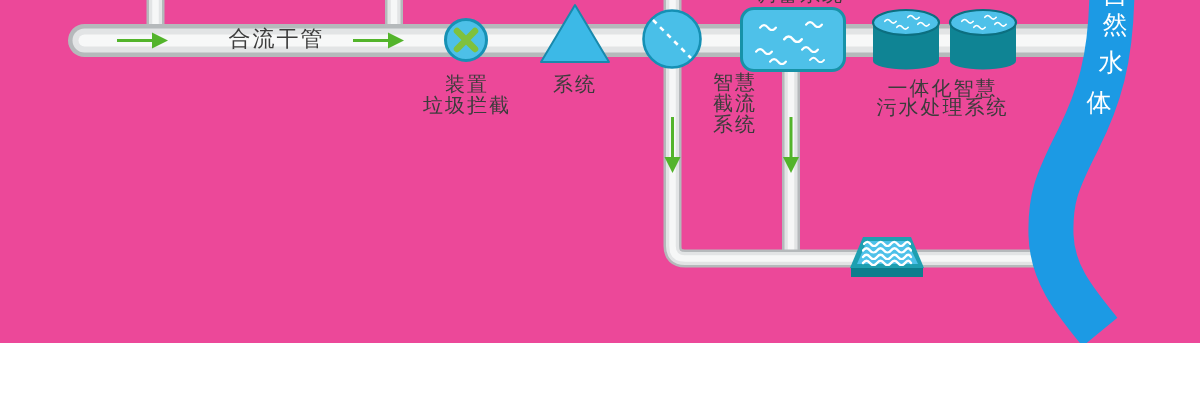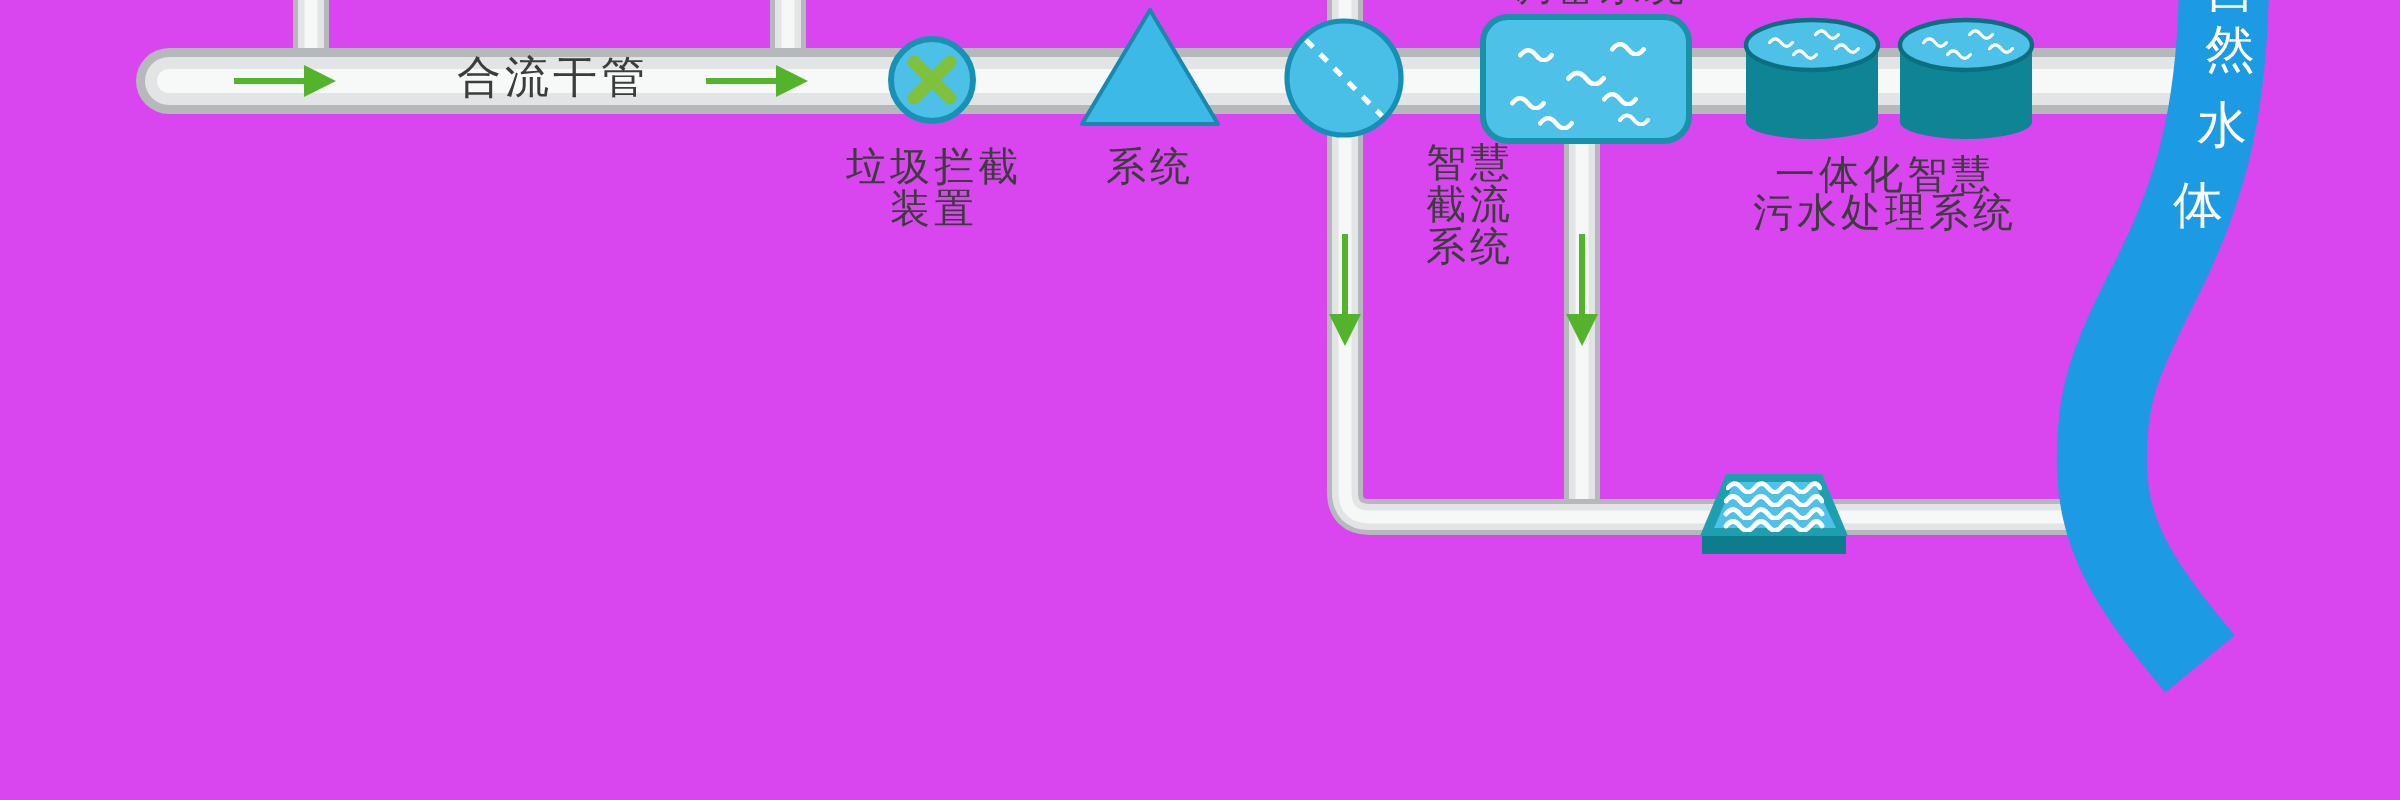--- a/index.html
+++ b/index.html
@@ -1,18 +1,18 @@
 <!DOCTYPE html>
 <html><head>
 <meta charset="utf-8">
 <style>
   html,body{margin:0;padding:0;}
   #stage{
-    position:relative; width:1200px; height:400px;
-    background:#d946ef; overflow:hidden;
+    position:relative; width:1200px; height:343px;
+    background:#ec4899; overflow:hidden;
     font-family:"Liberation Sans",sans-serif;
   }
   #pipes-layer{position:absolute;left:0;top:0;}
   .icon-box{position:absolute;}
   .label{
     position:absolute; color:#3c3c3c; font-size:20px; line-height:21px;
     letter-spacing:2px; text-align:center; white-space:nowrap;
   }
   .label span{display:block;}
   .tank{
@@ -149,22 +149,22 @@
       <use href="#wave-long" x="13" y="9.5" width="50" height="8"></use>
       <use href="#wave-long" x="12" y="16" width="52" height="8"></use>
       <use href="#wave-long" x="11" y="22" width="54" height="8"></use>
       <polygon points="2,32 74,32 74,41 2,41" fill="#0d7d8d"></polygon>
     </svg>
   </div>
 
   <div class="label" style="left:204px;top:28px;width:145px;font-size:22px">合流干管</div>
 
   <div class="label" style="left:402px;top:74px;width:130px">
+    <span>装置</span>
     <span>垃圾拦截</span>
-    <span>装置</span>
   </div>
 
   <div class="label" style="left:510px;top:74px;width:130px">
     <span>系统</span>
   </div>
 
   <div class="label" style="left:687px;top:72px;width:70px;text-align:right">
     <span>智慧</span>
     <span>截流</span>
     <span>系统</span>

